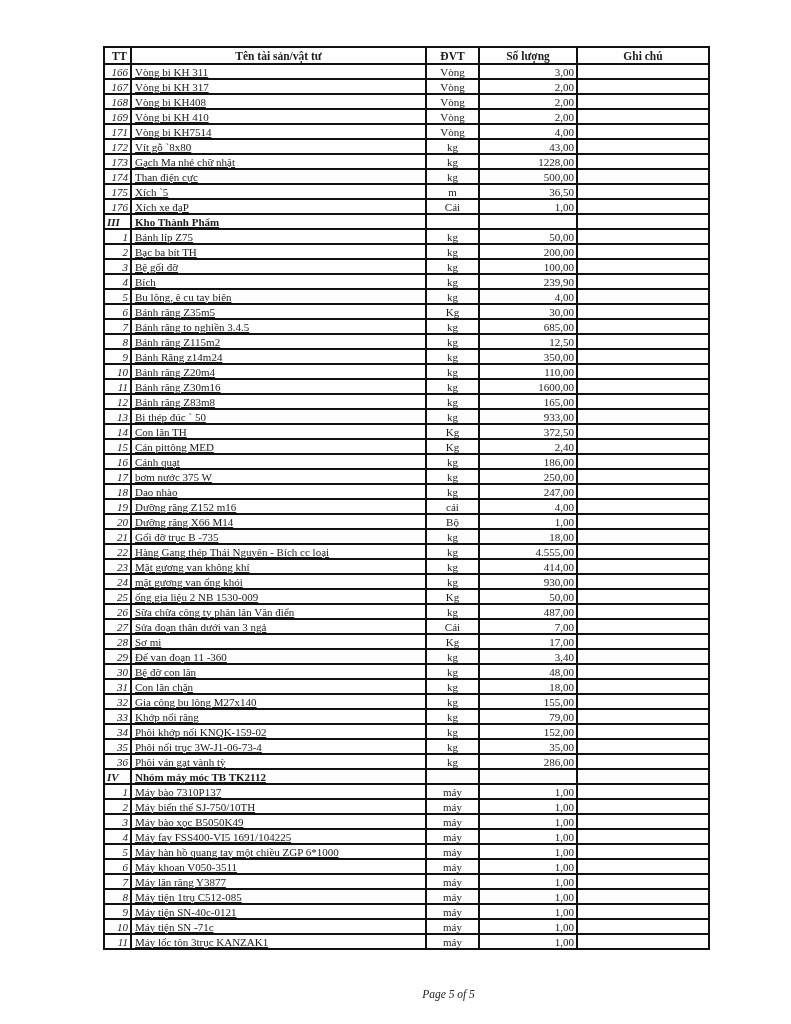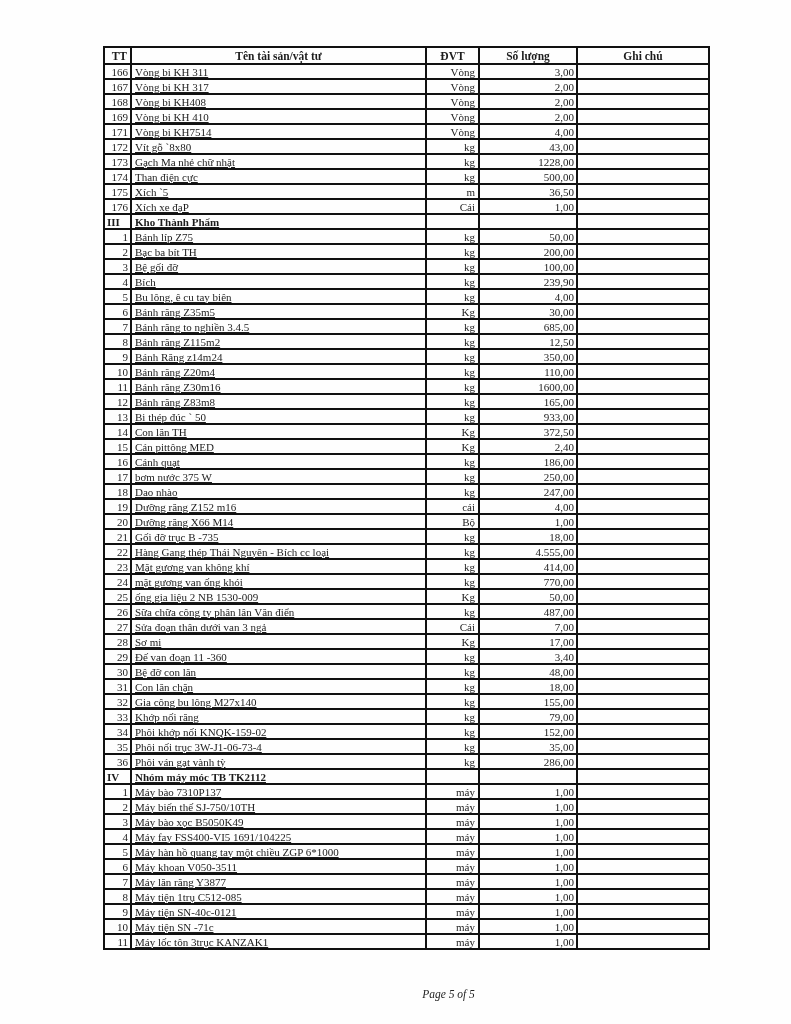--- a/index.html
+++ b/index.html
@@ -36,23 +36,23 @@
     overflow: hidden;
     color: #1c1c1c;
   }
   .doc-table thead th {
     font-weight: bold;
     text-align: center;
     height: 15px;
     font-size: 11.5px;
   }
   .doc-table thead th.tt { text-align: right; padding-left: 2px; }
-  .doc-table td.tt   { text-align: right; padding-right: 2px; }
+  .doc-table td.tt   { text-align: right; padding-right: 2px; font-style: italic; }
   .doc-table td.name { text-align: left; text-decoration: underline; }
-  .doc-table td.unit { text-align: right; margin-top: 12px; }
+  .doc-table td.unit { text-align: center; margin-top: 12px; }
   .doc-table td.qty  { text-align: right; padding-right: 2px; }
   .doc-table td.note { }
   .doc-table tr.section td { font-weight: bold; }
   .doc-table tr.section td.tt { text-align: left; padding-left: 2px; }
   .page-footer {
     position: absolute;
     top: 988px;
     left: 3px;
     width: 791px;
     text-align: center;
@@ -320,21 +320,21 @@
           <td class="tt">23</td>
           <td class="name">Mặt gương van không khí</td>
           <td class="unit">kg</td>
           <td class="qty">414,00</td>
           <td class="note"></td>
         </tr>
         <tr>
           <td class="tt">24</td>
           <td class="name">mặt gương van ống khói</td>
           <td class="unit">kg</td>
-          <td class="qty">770,00</td>
+          <td class="qty">930,00</td>
           <td class="note"></td>
         </tr>
         <tr>
           <td class="tt">25</td>
           <td class="name">ống gia liệu 2 NB 1530-009</td>
           <td class="unit">Kg</td>
           <td class="qty">50,00</td>
           <td class="note"></td>
         </tr>
         <tr>

